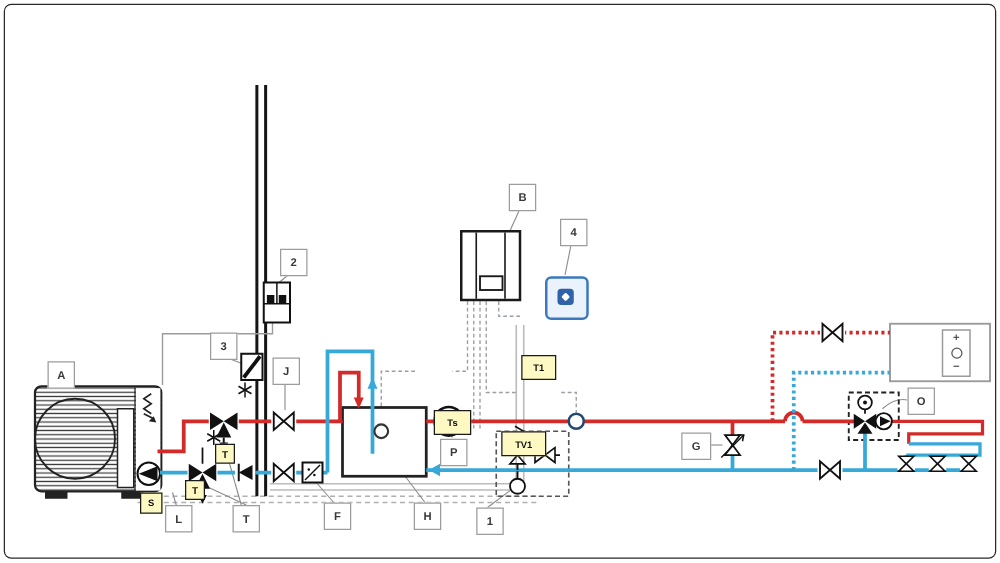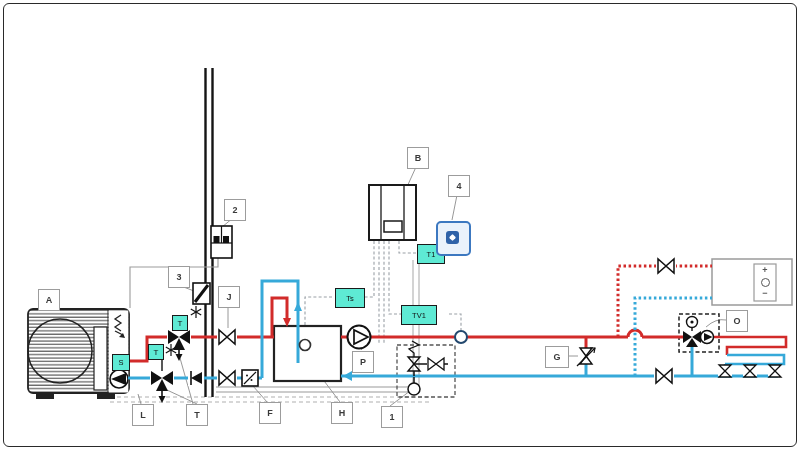--- a/index.html
+++ b/index.html
@@ -4,22 +4,22 @@
 <style>
   html,body{margin:0;padding:0;background:#fff;}
   #stage{position:relative;width:800px;height:450px;background:#fff;overflow:hidden;
          font-family:"Liberation Sans",sans-serif;}
   #frame{position:absolute;left:3px;top:3px;width:792px;height:442px;
          border:1.4px solid #2a2a2a;border-radius:6px;}
   svg{position:absolute;left:0;top:0;}
   .lbl{position:absolute;width:20px;height:20px;border:1px solid #9c9c9c;background:#fff;
        color:#3a3a3a;font-size:9px;font-weight:bold;display:flex;align-items:center;
        justify-content:center;z-index:5;}
-  .sensor{position:absolute;border:1.4px solid #1a1a1a;background:#5eead4;color:#111;
-       font-size:7.5px;font-weight:normal;display:flex;align-items:center;justify-content:center;z-index:5;}
+  .sensor{position:absolute;border:1.4px solid #1a1a1a;background:#fef9c3;color:#111;
+       font-size:7.5px;font-weight:bold;display:flex;align-items:center;justify-content:center;z-index:5;margin-top:40px;}
   .tinyhead{width:14px;height:14px;font-size:8px;}
   .tstat-outer{position:absolute;left:436px;top:221px;width:31px;height:31px;border:2px solid #3c78c0;
        border-radius:5px;background:#eaf2fb;z-index:5;}
   .tstat-inner{position:absolute;left:8px;top:8px;width:13px;height:13px;background:#2f62a8;border-radius:3px;}
   .tstat-dot{position:absolute;left:4px;top:4px;width:5px;height:5px;background:#fff;border-radius:1px;transform:rotate(45deg);}
   .fc-txt{position:absolute;color:#555;font-size:9px;font-weight:bold;width:20px;text-align:center;z-index:6;}
   .fc-knob{position:absolute;width:7px;height:7px;border:1.3px solid #555;border-radius:50%;z-index:6;}
 </style>
 </head>
 <body>
@@ -285,21 +285,21 @@
   <div class="lbl" style="left:186px;top:404px">T</div>
   <div class="lbl" style="left:259px;top:402px">F</div>
   <div class="lbl" style="left:331px;top:402px">H</div>
   <div class="lbl" style="left:381px;top:406px">1</div>
   <div class="lbl" style="left:545px;top:346px;width:22px">G</div>
   <div class="lbl" style="left:726px;top:310px">O</div>
 
   <div class="sensor" style="left:112px;top:354px;width:16px;height:15px">S</div>
   <div class="sensor tinyhead" style="left:172px;top:315px">T</div>
   <div class="sensor tinyhead" style="left:148px;top:344px">T</div>
-  <div class="sensor" style="left:335px;top:288px;width:28px;height:18px">Ts</div>
+  <div class="sensor" style="left:347px;top:288px;width:28px;height:18px">Ts</div>
   <div class="sensor" style="left:417px;top:244px;width:26px;height:18px">T1</div>
   <div class="sensor" style="left:401px;top:305px;width:34px;height:18px">TV1</div>
 
   <div class="tstat-outer">
     <div class="tstat-inner">
       <div class="tstat-dot"></div>
     </div>
   </div>
 
   <div class="fc-txt" style="left:755px;top:265px">+</div>

